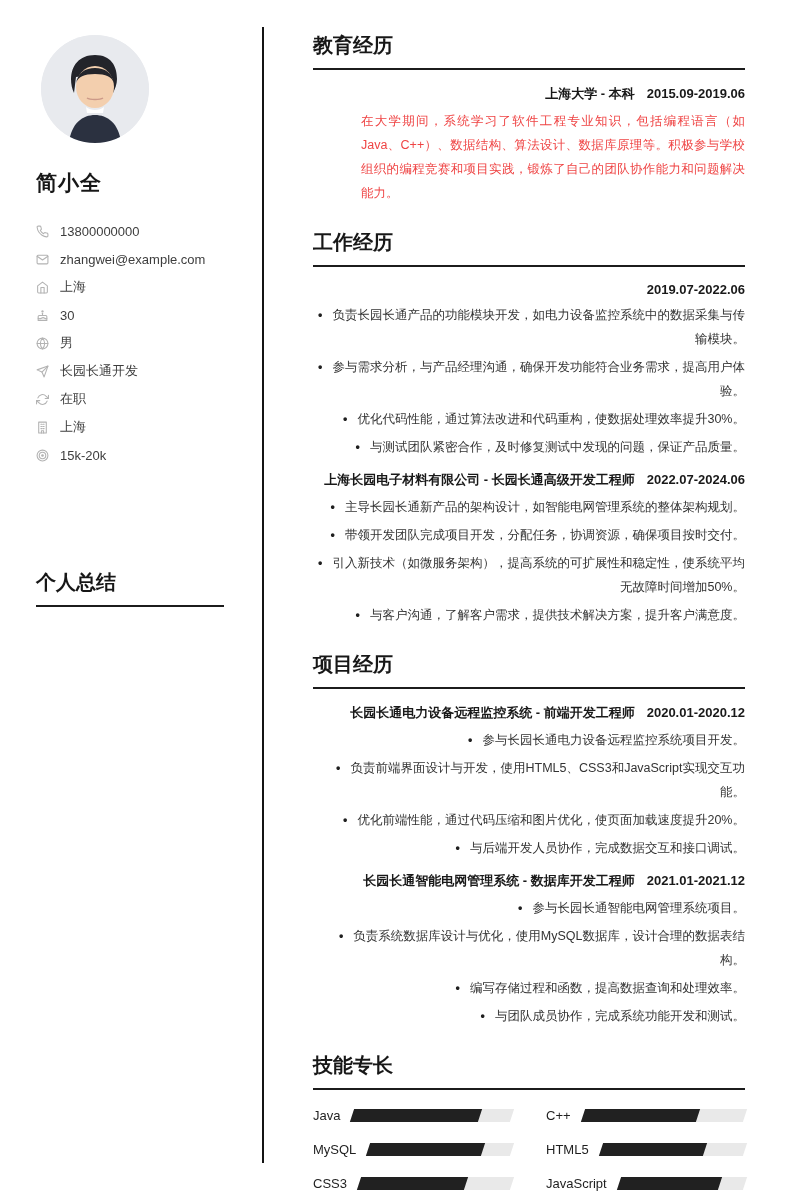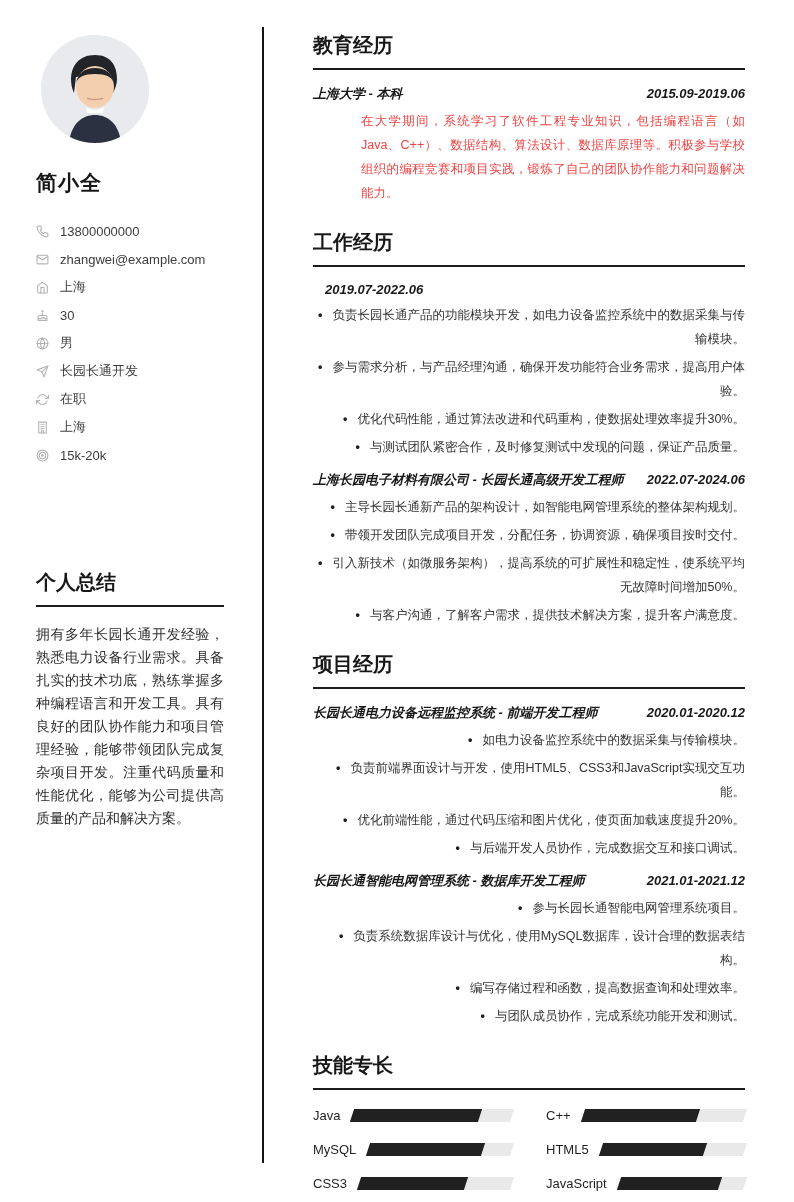--- a/index.html
+++ b/index.html
@@ -22,21 +22,21 @@
 
   .side-section { margin-top:100px; }
   .sec-heading { font-size:20px; font-weight:bold; color:#171717; padding-bottom:9px; border-bottom:2px solid #1c1c1c; }
   .summary-text { margin-top:16px; font-size:14px; line-height:23px; color:#2e2e2e; text-align:justify; }
 
   
   .main { position:absolute; left:313px; top:32px; width:432px; }
   .m-section { margin-bottom:24px; }
   .m-section .sec-heading { margin-bottom:15px; }
   .entry { margin-bottom:12px; }
-  .entry-head { display:flex; justify-content:space-between; align-items:baseline; margin-bottom:6px;font-style:italic; }
+  .entry-head { display:flex; justify-content:flex-end; align-items:baseline; margin-bottom:6px; }
   .entry-title { font-size:13px; font-weight:bold; color:#191919; }
   .entry-date { font-size:13px; font-weight:bold; color:#191919; white-space:nowrap; margin-left:12px; }
   .desc { font-size:12.5px; line-height:24px; color:#ef4444; text-align:justify;margin-left:48px; }
   .bullets { }
   .bullet-item { font-size:12.5px; line-height:24px; color:#333; margin-bottom:4px;text-align:right; }
   .bullet-item::before { content:"•"; font-weight:bold; margin-left:4px; margin-right:10px; color:#1f1f1f; }
 
   
   .skills-grid { display:grid; grid-template-columns:1fr 1fr; column-gap:34px; row-gap:19px; margin-top:18px; }
   .skill-row { display:flex; align-items:center; }
@@ -150,21 +150,20 @@
               <circle cx="12" cy="12" r="6"></circle>
               <circle cx="12" cy="12" r="1.5" fill="#b3b3b3"></circle>
             </svg>
           </span>
         <span>15k-20k</span>
       </div>
     </div>
 
     <div class="side-section">
       <div class="sec-heading">个人总结</div>
-      <div class="summary-text">拥有多年长园长通开发经验，熟悉电力设备行业需求。具备扎实的技术功底，熟练掌握多种编程语言和开发工具。具有良好的团队协作能力和项目管理经验，能够带领团队完成复杂项目开发。注重代码质量和性能优化，能够为公司提供高质量的产品和解决方案。</div>
     </div>
   </div>
 
   <div class="main">
 
     <div class="m-section">
       <div class="sec-heading">教育经历</div>
       <div class="entry">
         <div class="entry-head">
           <span class="entry-title">上海大学 - 本科</span>
@@ -205,21 +204,21 @@
 
     <div class="m-section">
       <div class="sec-heading">项目经历</div>
 
       <div class="entry">
         <div class="entry-head">
           <span class="entry-title">长园长通电力设备远程监控系统 - 前端开发工程师</span>
           <span class="entry-date">2020.01-2020.12</span>
         </div>
         <div class="bullets">
-          <div class="bullet-item">如电力设备监控系统中的数据采集与传输模块。</div>
+          <div class="bullet-item">参与长园长通电力设备远程监控系统项目开发。</div>
           <div class="bullet-item">负责前端界面设计与开发，使用HTML5、CSS3和JavaScript实现交互功能。</div>
           <div class="bullet-item">优化前端性能，通过代码压缩和图片优化，使页面加载速度提升20%。</div>
           <div class="bullet-item">与后端开发人员协作，完成数据交互和接口调试。</div>
         </div>
       </div>
 
       <div class="entry">
         <div class="entry-head">
           <span class="entry-title">长园长通智能电网管理系统 - 数据库开发工程师</span>
           <span class="entry-date">2021.01-2021.12</span>

